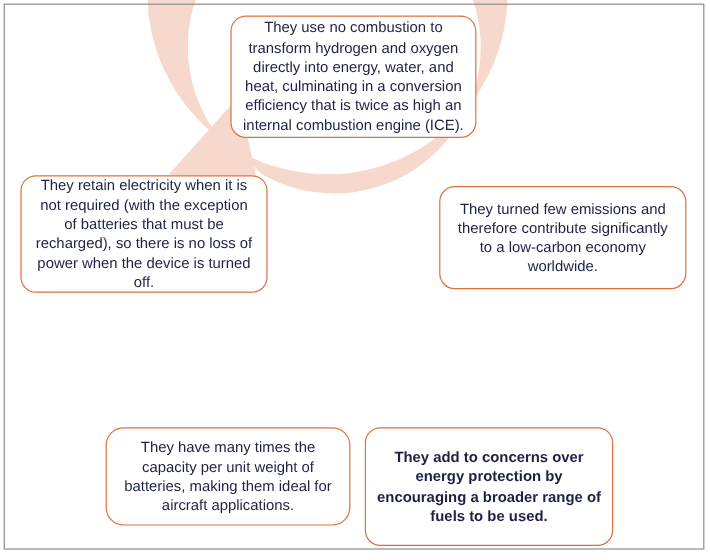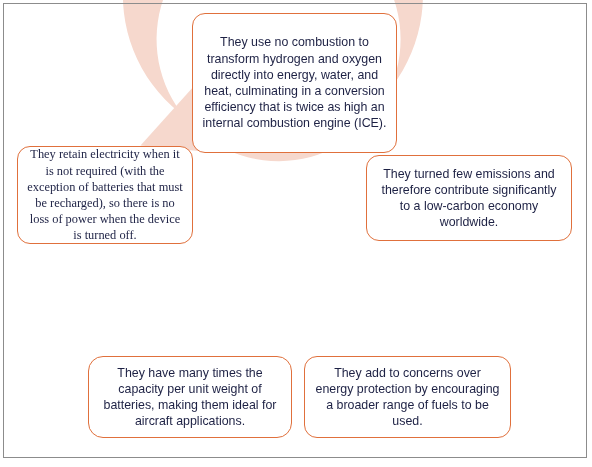--- a/index.html
+++ b/index.html
@@ -47,25 +47,25 @@
     text-align: center;
     color: #1d2144;
     font-size: 12.4px;
     line-height: 16.2px;
     padding: 4px 9px;
   }
   .node .txt {
     display: block;
     width: 100%;
   }
-  #node-top    { left: 192px; top: 13px;  width: 205px; height: 140px; }
+  #node-top    { left: 192px; top: 13px;  width: 205px; height: 102px; }
   #node-right  { left: 366px; top: 155px; width: 206px; height: 86px;  }
-  #node-bottom-right { left: 304px; top: 356px; width: 207px; height: 82px; }
+  #node-bottom-right { left: 304px; top: 356px; width: 207px; height: 99px; font-weight: bold; }
   #node-bottom-left  { left: 88px;  top: 356px; width: 204px; height: 82px; border-radius: 15px; }
-  #node-left   { left: 17px;  top: 146px; width: 176px; height: 98px; font-family: Liberation Serif, serif;  }
+  #node-left   { left: 17px;  top: 146px; width: 206px; height: 98px;  }
 </style>
 </head>
 <body>
 
 <div id="canvas">
 
   <svg id="ring-layer" viewBox="0 0 592 467" xmlns="http://www.w3.org/2000/svg">
     <defs>
 
       <path id="ringband" d="

